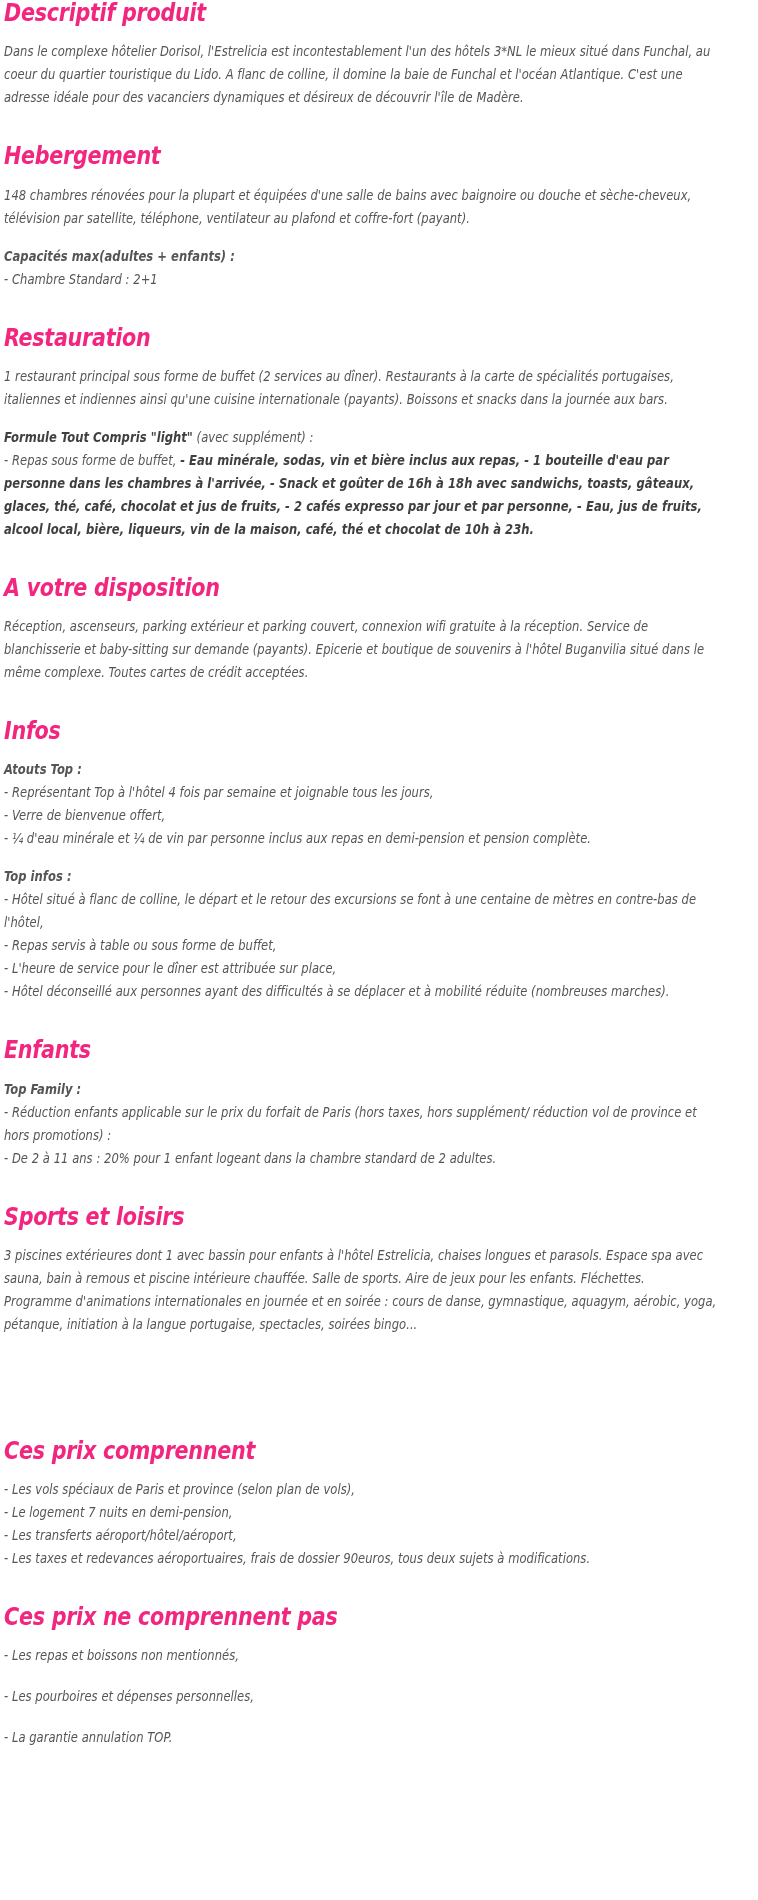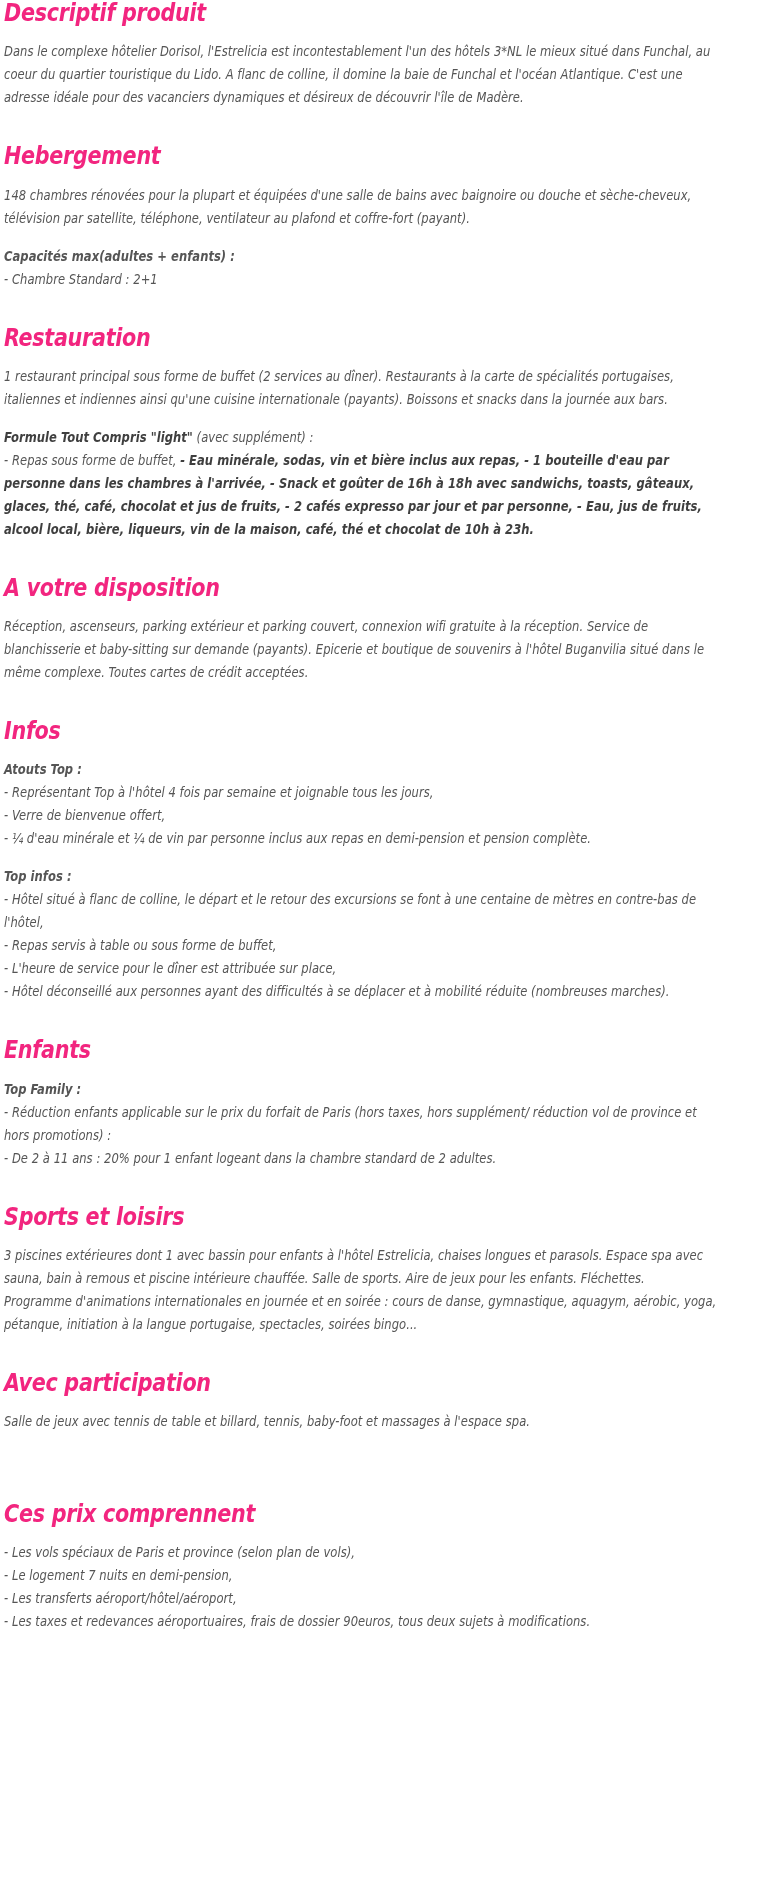--- a/index.html
+++ b/index.html
@@ -149,36 +149,40 @@
 
   <div class="block">
     <h2 class="section-title">Sports et loisirs</h2>
     <div class="gap-after-title"></div>
     <p class="body-text">3 piscines extérieures dont 1 avec bassin pour enfants à l'hôtel Estrelicia, chaises longues et parasols. Espace spa avec sauna, bain à remous et piscine intérieure chauffée. Salle de sports. Aire de jeux pour les enfants. Fléchettes.</p>
     <p class="body-text">Programme d'animations internationales en journée et en soirée : cours de danse, gymnastique, aquagym, aérobic, yoga, pétanque, initiation à la langue portugaise, spectacles, soirées bingo...</p>
   </div>
 
   <div class="sec-gap"></div>
 
-  <div class="block">
-    <h2 class="section-title">Avec participation</h2>
-    <div class="gap-after-title"></div>
-    <p class="body-text">Salle de jeux avec tennis de table et billard, tennis, baby-foot et massages à l'espace spa.</p>
-  </div>
 
   <div class="sec-gap"></div>
 
 
   <div class="sec-gap"></div>
 
   <div class="block">
     <h2 class="section-title">Ces prix comprennent</h2>
     <div class="gap-after-title"></div>
     <p class="body-line">- Les vols spéciaux de Paris et province (selon plan de vols),</p>
     <p class="body-line">- Le logement 7 nuits en demi-pension,</p>
     <p class="body-line">- Les transferts aéroport/hôtel/aéroport,</p>
     <p class="body-line">- Les taxes et redevances aéroportuaires, frais de dossier 90euros, tous deux sujets à modifications.</p>
   </div>
 
   <div class="sec-gap"></div>
 
+  <div class="block">
+    <h2 class="section-title">Ces prix ne comprennent pas</h2>
+    <div class="gap-after-title"></div>
+    <p class="body-line">- Les repas et boissons non mentionnés,</p>
+    <div class="spacer-m"></div>
+    <p class="body-line">- Les pourboires et dépenses personnelles,</p>
+    <div class="spacer-m"></div>
+    <p class="body-line">- La garantie annulation TOP.</p>
+  </div>
 
 </div>
 
 </body></html>

